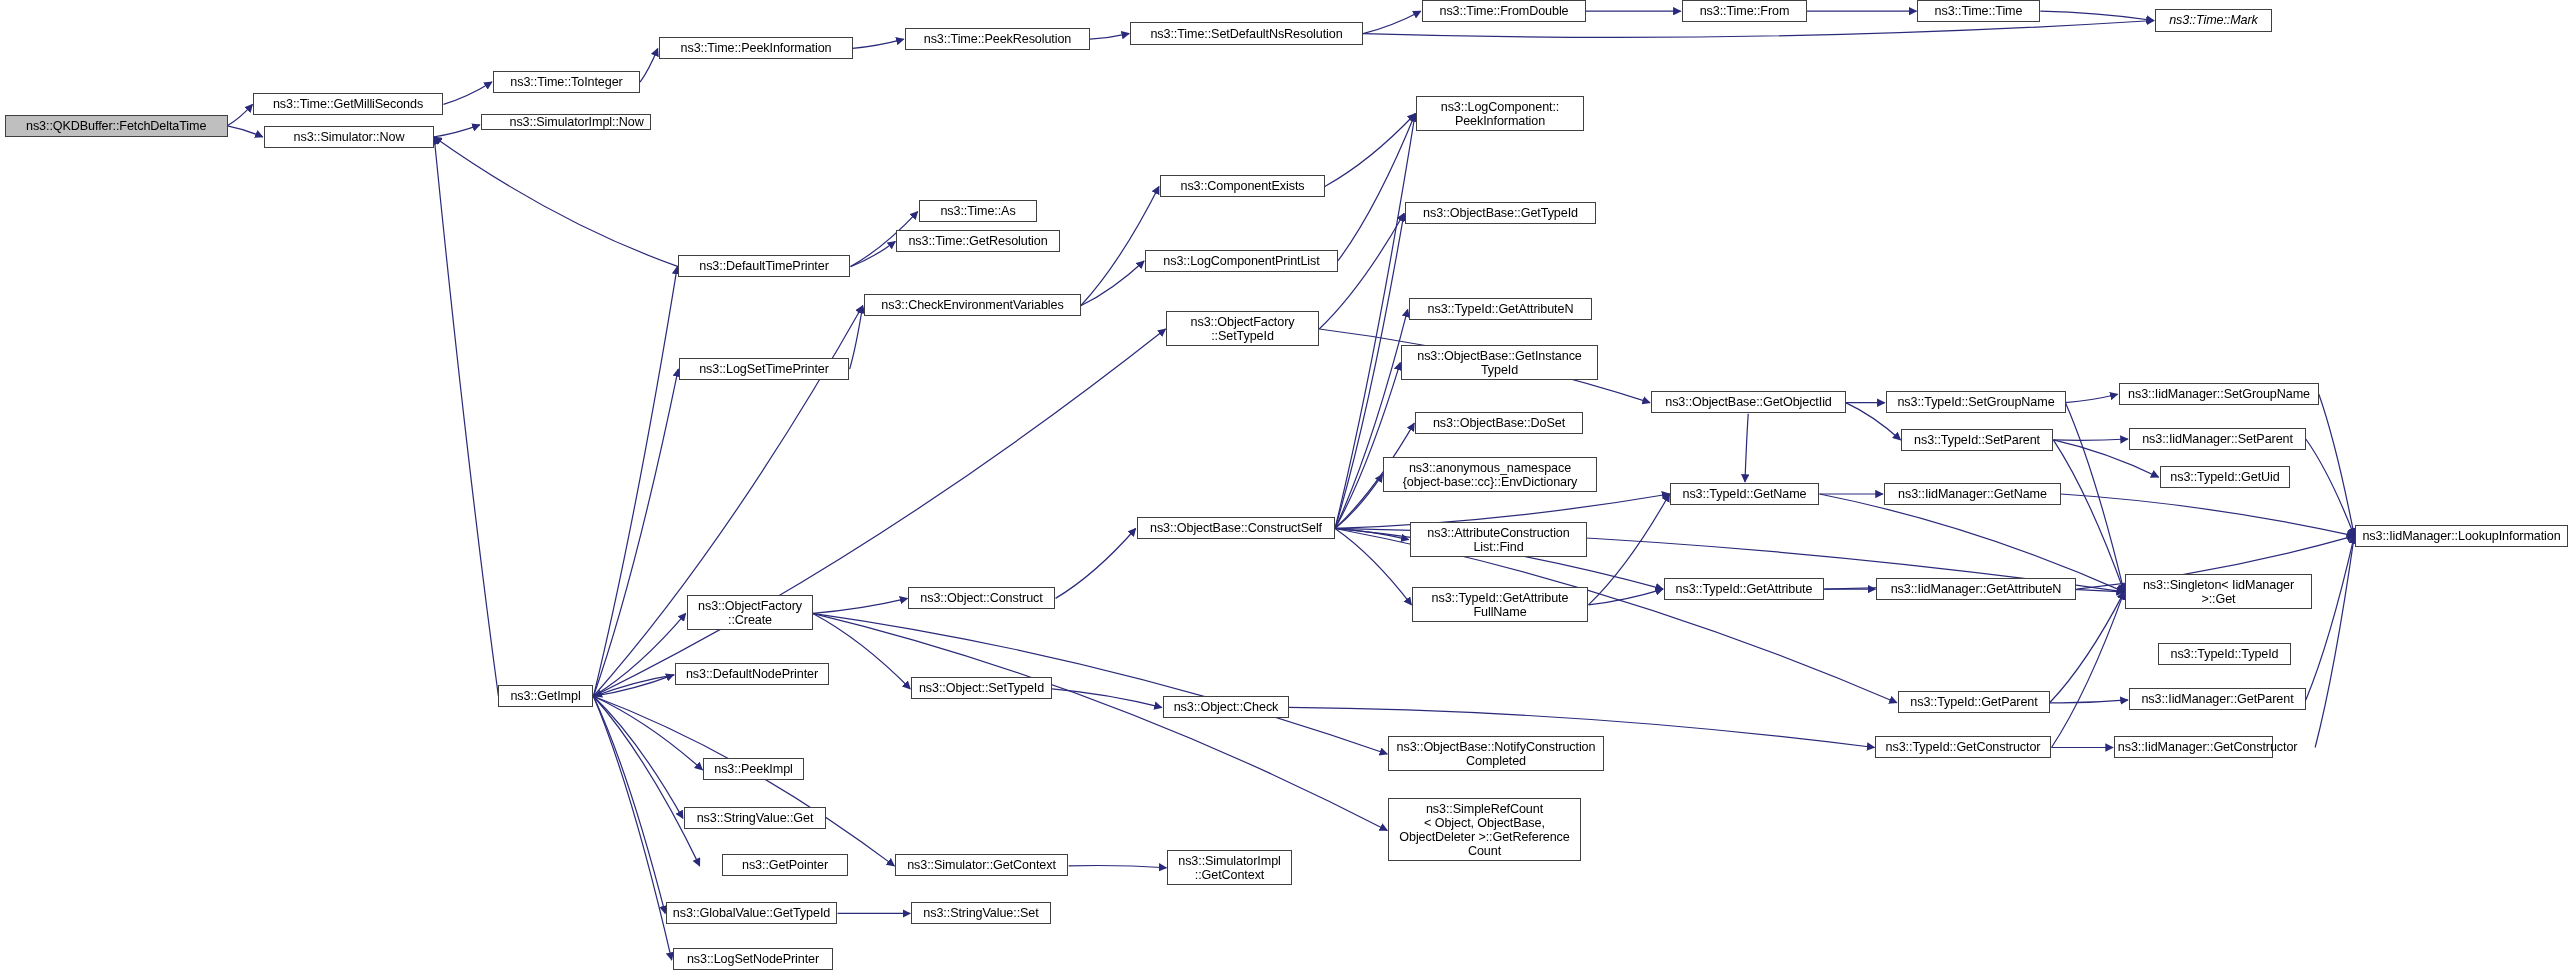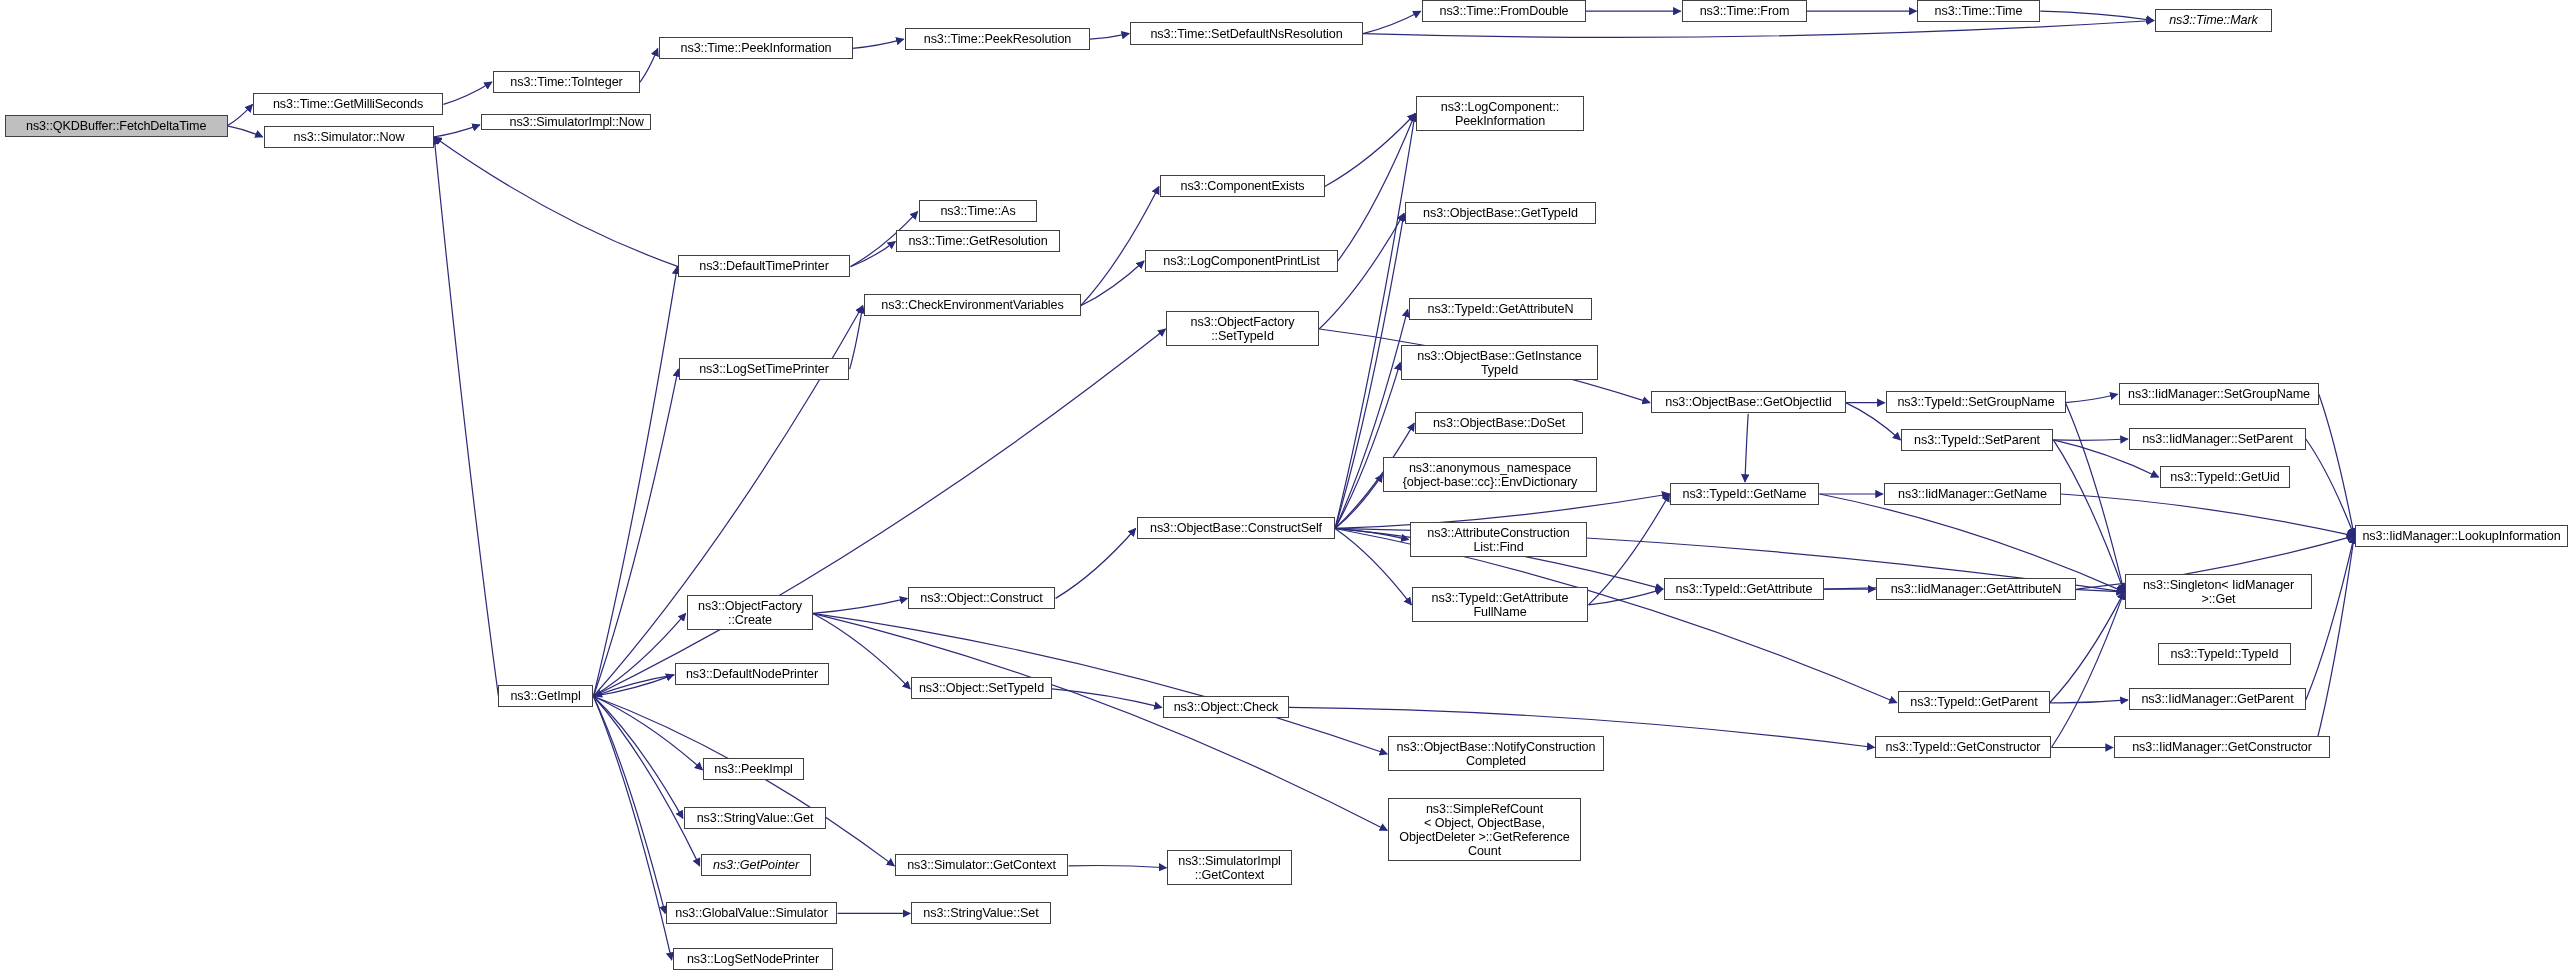--- a/index.html
+++ b/index.html
@@ -181,30 +181,30 @@
       <div class="gnode" style="left: 1876px; top: 578px; width: 200px; height: 22.4px;"><span>ns3::IidManager::GetAttributeN</span></div>
       <div class="gnode" style="left: 1898px; top: 691px; width: 152px; height: 22.4px;"><span>ns3::TypeId::GetParent</span></div>
       <div class="gnode" style="left: 1875px; top: 736px; width: 176px; height: 22.4px;"><span>ns3::TypeId::GetConstructor</span></div>
       <div class="gnode" style="left: 2119px; top: 383px; width: 200px; height: 22.4px;"><span>ns3::IidManager::SetGroupName</span></div>
       <div class="gnode" style="left: 2129px; top: 428px; width: 177px; height: 22.4px;"><span>ns3::IidManager::SetParent</span></div>
       <div class="gnode" style="left: 2160px; top: 466px; width: 130px; height: 22.4px;"><span>ns3::TypeId::GetUid</span></div>
       <div class="gnode" style="left: 2125px; top: 574px; width: 187px; height: 35px;"><span>ns3::Singleton&lt; IidManager
 &gt;::Get</span></div>
       <div class="gnode" style="left: 2158px; top: 643px; width: 133px; height: 22.4px;"><span>ns3::TypeId::TypeId</span></div>
       <div class="gnode" style="left: 2129px; top: 688px; width: 177px; height: 22.4px;"><span>ns3::IidManager::GetParent</span></div>
-      <div class="gnode" style="left: 2114px; top: 736px; width: 216px; height: 22.4px;"><span>ns3::IidManager::GetConstructor</span></div>
+      <div class="gnode" style="left: 2114px; top: 736px; width: 159px; height: 22.4px;"><span>ns3::IidManager::GetConstructor</span></div>
       <div class="gnode" style="left: 2355px; top: 525px; width: 213px; height: 22.4px;"><span>ns3::IidManager::LookupInformation</span></div>
       <div class="gnode" style="left: 498px; top: 685px; width: 95px; height: 22.4px;"><span>ns3::GetImpl</span></div>
       <div class="gnode" style="left: 687px; top: 595px; width: 126px; height: 35px;"><span>ns3::ObjectFactory
 ::Create</span></div>
       <div class="gnode" style="left: 675px; top: 663px; width: 154px; height: 22.4px;"><span>ns3::DefaultNodePrinter</span></div>
       <div class="gnode" style="left: 703px; top: 758px; width: 101px; height: 22.4px;"><span>ns3::PeekImpl</span></div>
       <div class="gnode" style="left: 684px; top: 807px; width: 142px; height: 22.4px;"><span>ns3::StringValue::Get</span></div>
-      <div class="gnode" style="left: 701px; top: 854px; width: 110px; height: 22.4px; font-style: italic;"><span>ns3::GetPointer</span></div>
-      <div class="gnode" style="left: 666px; top: 902px; width: 171px; height: 22.4px;"><span>ns3::GlobalValue::Simulator</span></div>
+      <div class="gnode" style="left: 722px; top: 854px; width: 126px; height: 22.4px;"><span>ns3::GetPointer</span></div>
+      <div class="gnode" style="left: 666px; top: 902px; width: 171px; height: 22.4px;"><span>ns3::GlobalValue::GetTypeId</span></div>
       <div class="gnode" style="left: 673px; top: 948px; width: 160px; height: 22.4px; text-align: center;"><span>ns3::LogSetNodePrinter</span></div>
       <div class="gnode" style="left: 908px; top: 587px; width: 147px; height: 22.4px;"><span>ns3::Object::Construct</span></div>
       <div class="gnode" style="left: 911px; top: 677px; width: 141px; height: 22.4px;"><span>ns3::Object::SetTypeId</span></div>
       <div class="gnode" style="left: 1163px; top: 696px; width: 126px; height: 22.4px;"><span>ns3::Object::Check</span></div>
       <div class="gnode" style="left: 895px; top: 854px; width: 173px; height: 22.4px;"><span>ns3::Simulator::GetContext</span></div>
       <div class="gnode" style="left: 911px; top: 902px; width: 140px; height: 22.4px;"><span>ns3::StringValue::Set</span></div>
       <div class="gnode" style="left: 1167px; top: 850px; width: 125px; height: 35px;"><span>ns3::SimulatorImpl
 ::GetContext</span></div>
       <div class="gnode" style="left: 1388px; top: 736px; width: 216px; height: 35px;"><span>ns3::ObjectBase::NotifyConstruction
 Completed</span></div>

